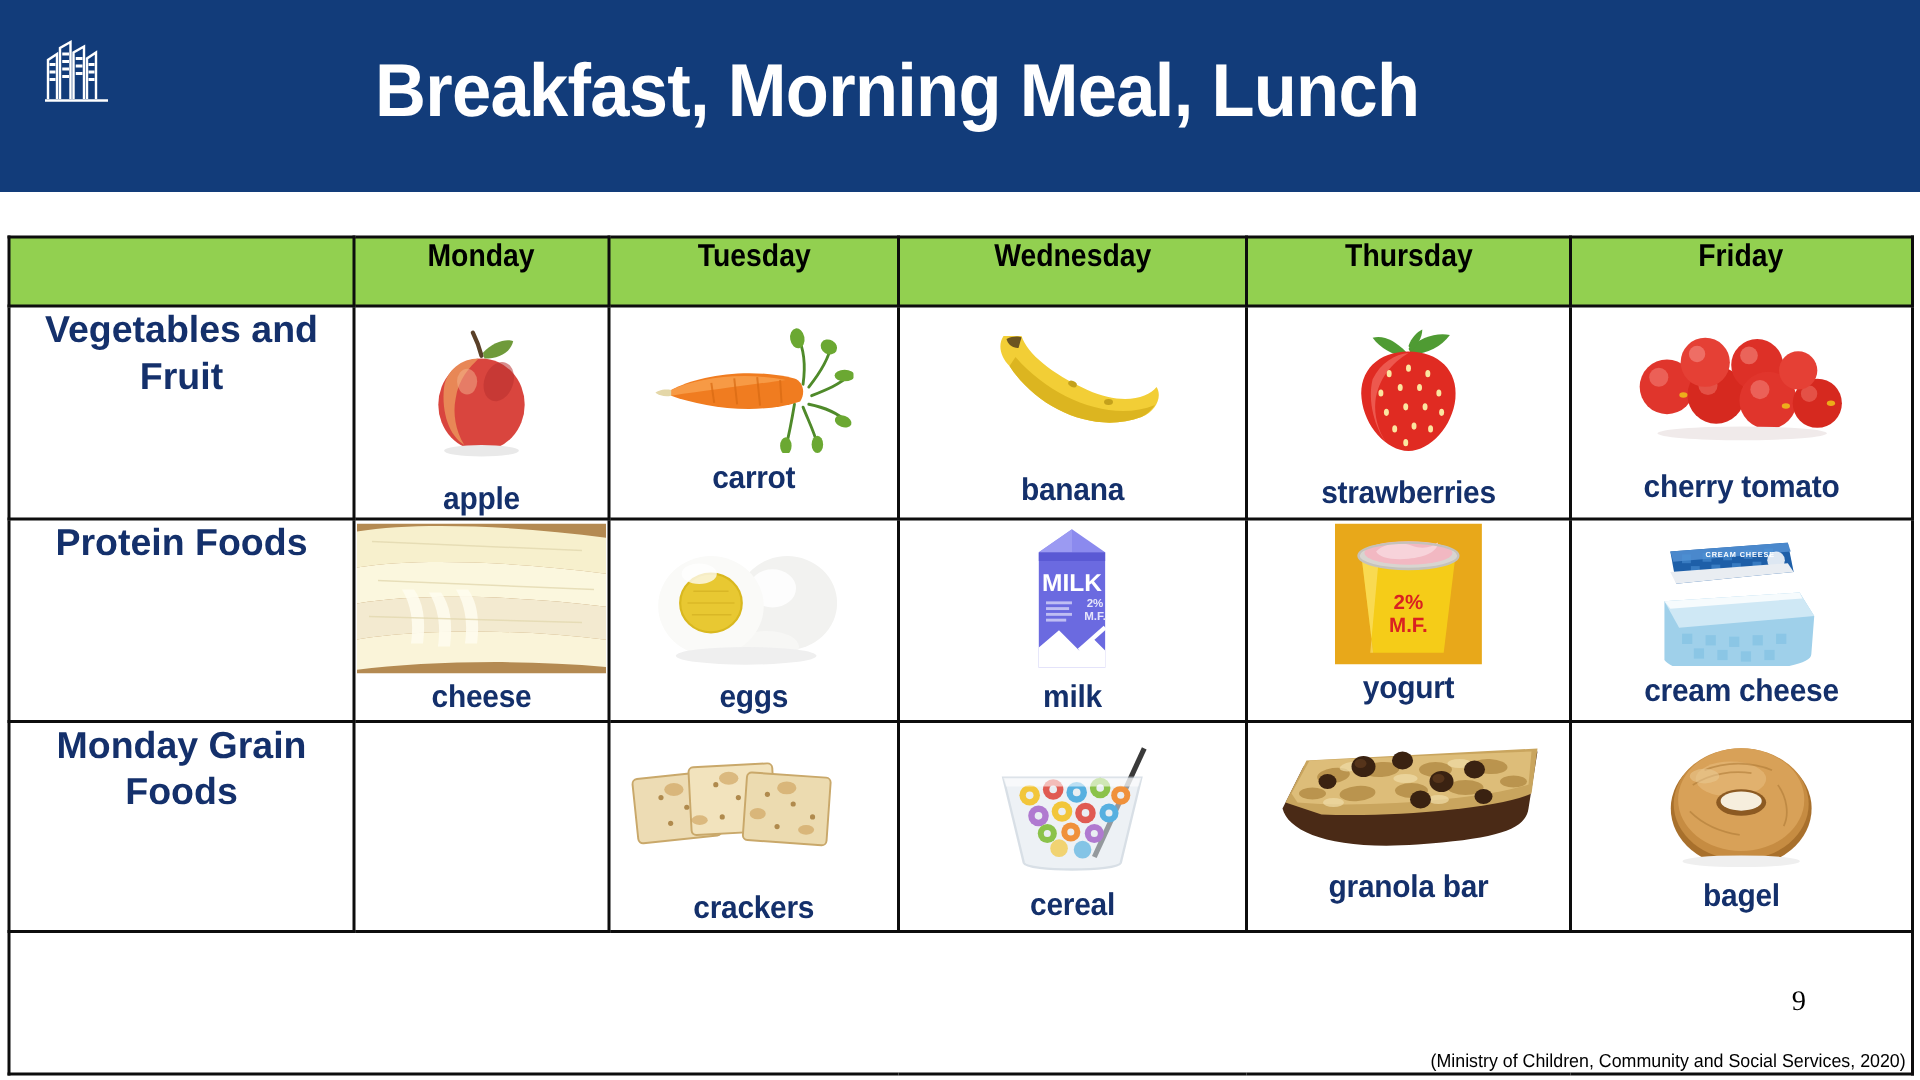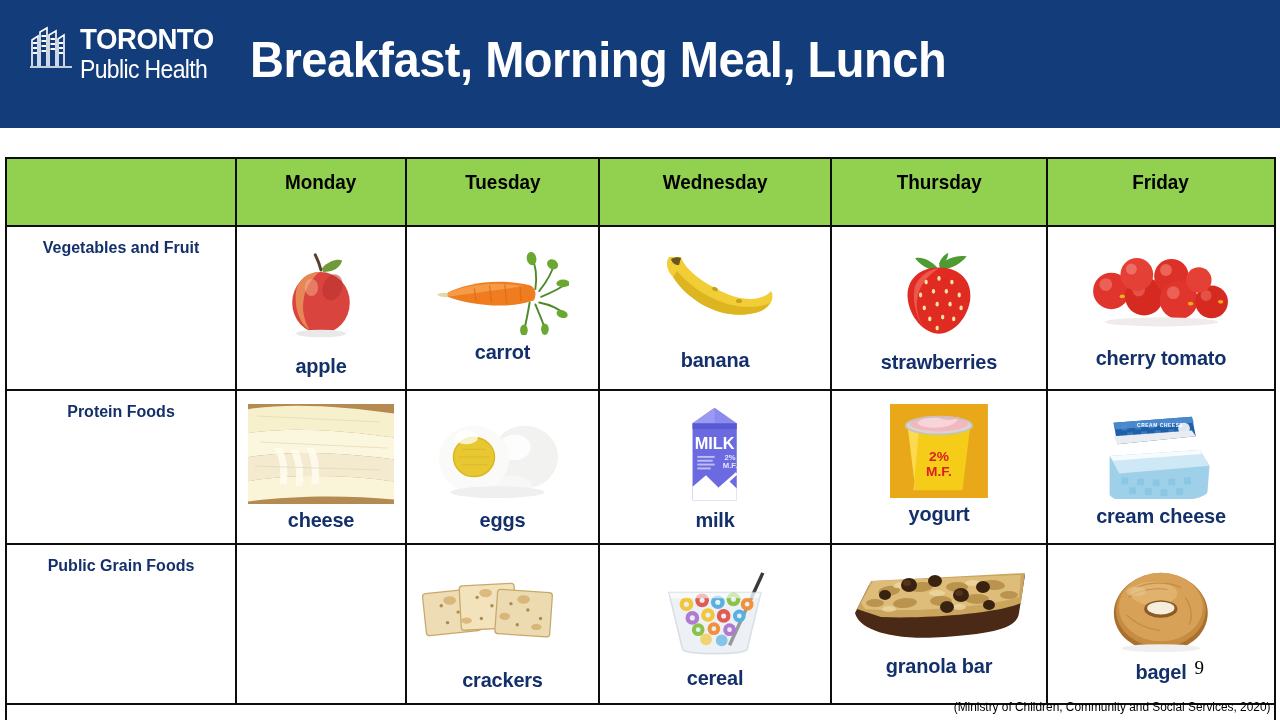--- a/index.html
+++ b/index.html
@@ -43,42 +43,42 @@
 
   
   .table{
     position:absolute;left:5px;top:157px;
     width:1269px;
     border-collapse:collapse;
     table-layout:fixed;
   }
   .table td,.table th{
     border:2px solid #0d0d0d;
-    padding:11px;margin:0;
+    padding:0;margin:0;
     vertical-align:top;
   }
   .col-label{width:230px;}
   .col-mon{width:170px;}
   .col-tue{width:193px;}
   .col-wed{width:232px;}
   .col-thu{width:216px;}
   .col-fri{width:228px;}
 
   .head-cell{
     background:#92D050;height:44px;
     text-align:center;vertical-align:middle;
     color:#000000;font-weight:bold;font-size:21px;
     transform:none;
   }
   .head-cell span{display:inline-block;transform:scaleX(0.9);}
   .head-blank{background:#92D050;}
 
   .row-label{
     text-align:center;vertical-align:middle;
-    color:#14306B;font-weight:bold;font-size:16px;
+    color:#14306B;font-weight:bold;font-size:25px;
     line-height:1.25;
     padding:0 10px;
   }
   .row1{height:142px;}
   .row2{height:135px;}
   .row3{height:140px;}
   .row4{height:95px;}
 
   .food-cell{
     position:relative;
@@ -155,24 +155,20 @@
         <rect x="13.5" y="19" width="4.5" height="2"></rect>
         <rect x="13.5" y="24" width="4.5" height="2"></rect>
         <rect x="22.5" y="12" width="4.5" height="2"></rect>
         <rect x="22.5" y="17" width="4.5" height="2"></rect>
         <rect x="22.5" y="22" width="4.5" height="2"></rect>
         <rect x="31" y="16" width="4" height="2"></rect>
         <rect x="31" y="21" width="4" height="2"></rect>
         <rect x="31" y="26" width="4" height="2"></rect>
       </g>
     </svg>
-    <div class="logo-text">
-      <div class="logo-toronto">TORONTO</div>
-      <div class="logo-sub">Public Health</div>
-    </div>
   </div>
 
   <div class="slide-title">Breakfast, Morning Meal, Lunch</div>
 </div>
 
 <table class="table">
   <colgroup>
     <col class="col-label">
       <col class="col-mon">
       <col class="col-tue">
@@ -443,21 +439,21 @@
             </g>
             <path d="M14 8 L106 2 L108 6 L18 13 Z" fill="#ffffff" opacity="0.8"></path>
           </g>
         </svg>
       </div>
       <span class="food-name lbl-gap-2">cream cheese</span>
     </td>
   </tr>
 
   <tr class="row3">
-    <td class="row-label">Public Grain Foods</td>
+    <td class="row-label">Monday Grain Foods</td>
 
     <td class="food-cell"></td>
 
     <td class="food-cell">
       <div class="food-art art-crack pad-a">
         <svg viewBox="0 0 160 80" height="86">
           <g stroke="#c9a86a" stroke-width="1.2">
             <rect x="6" y="22" width="52" height="40" rx="3" fill="#eddcb4" transform="rotate(-6 32 42)"></rect>
             <rect x="40" y="16" width="52" height="42" rx="3" fill="#f2e3bd" transform="rotate(-3 66 37)"></rect>
             <rect x="74" y="22" width="52" height="42" rx="3" fill="#ecdbb0" transform="rotate(4 100 43)"></rect>

